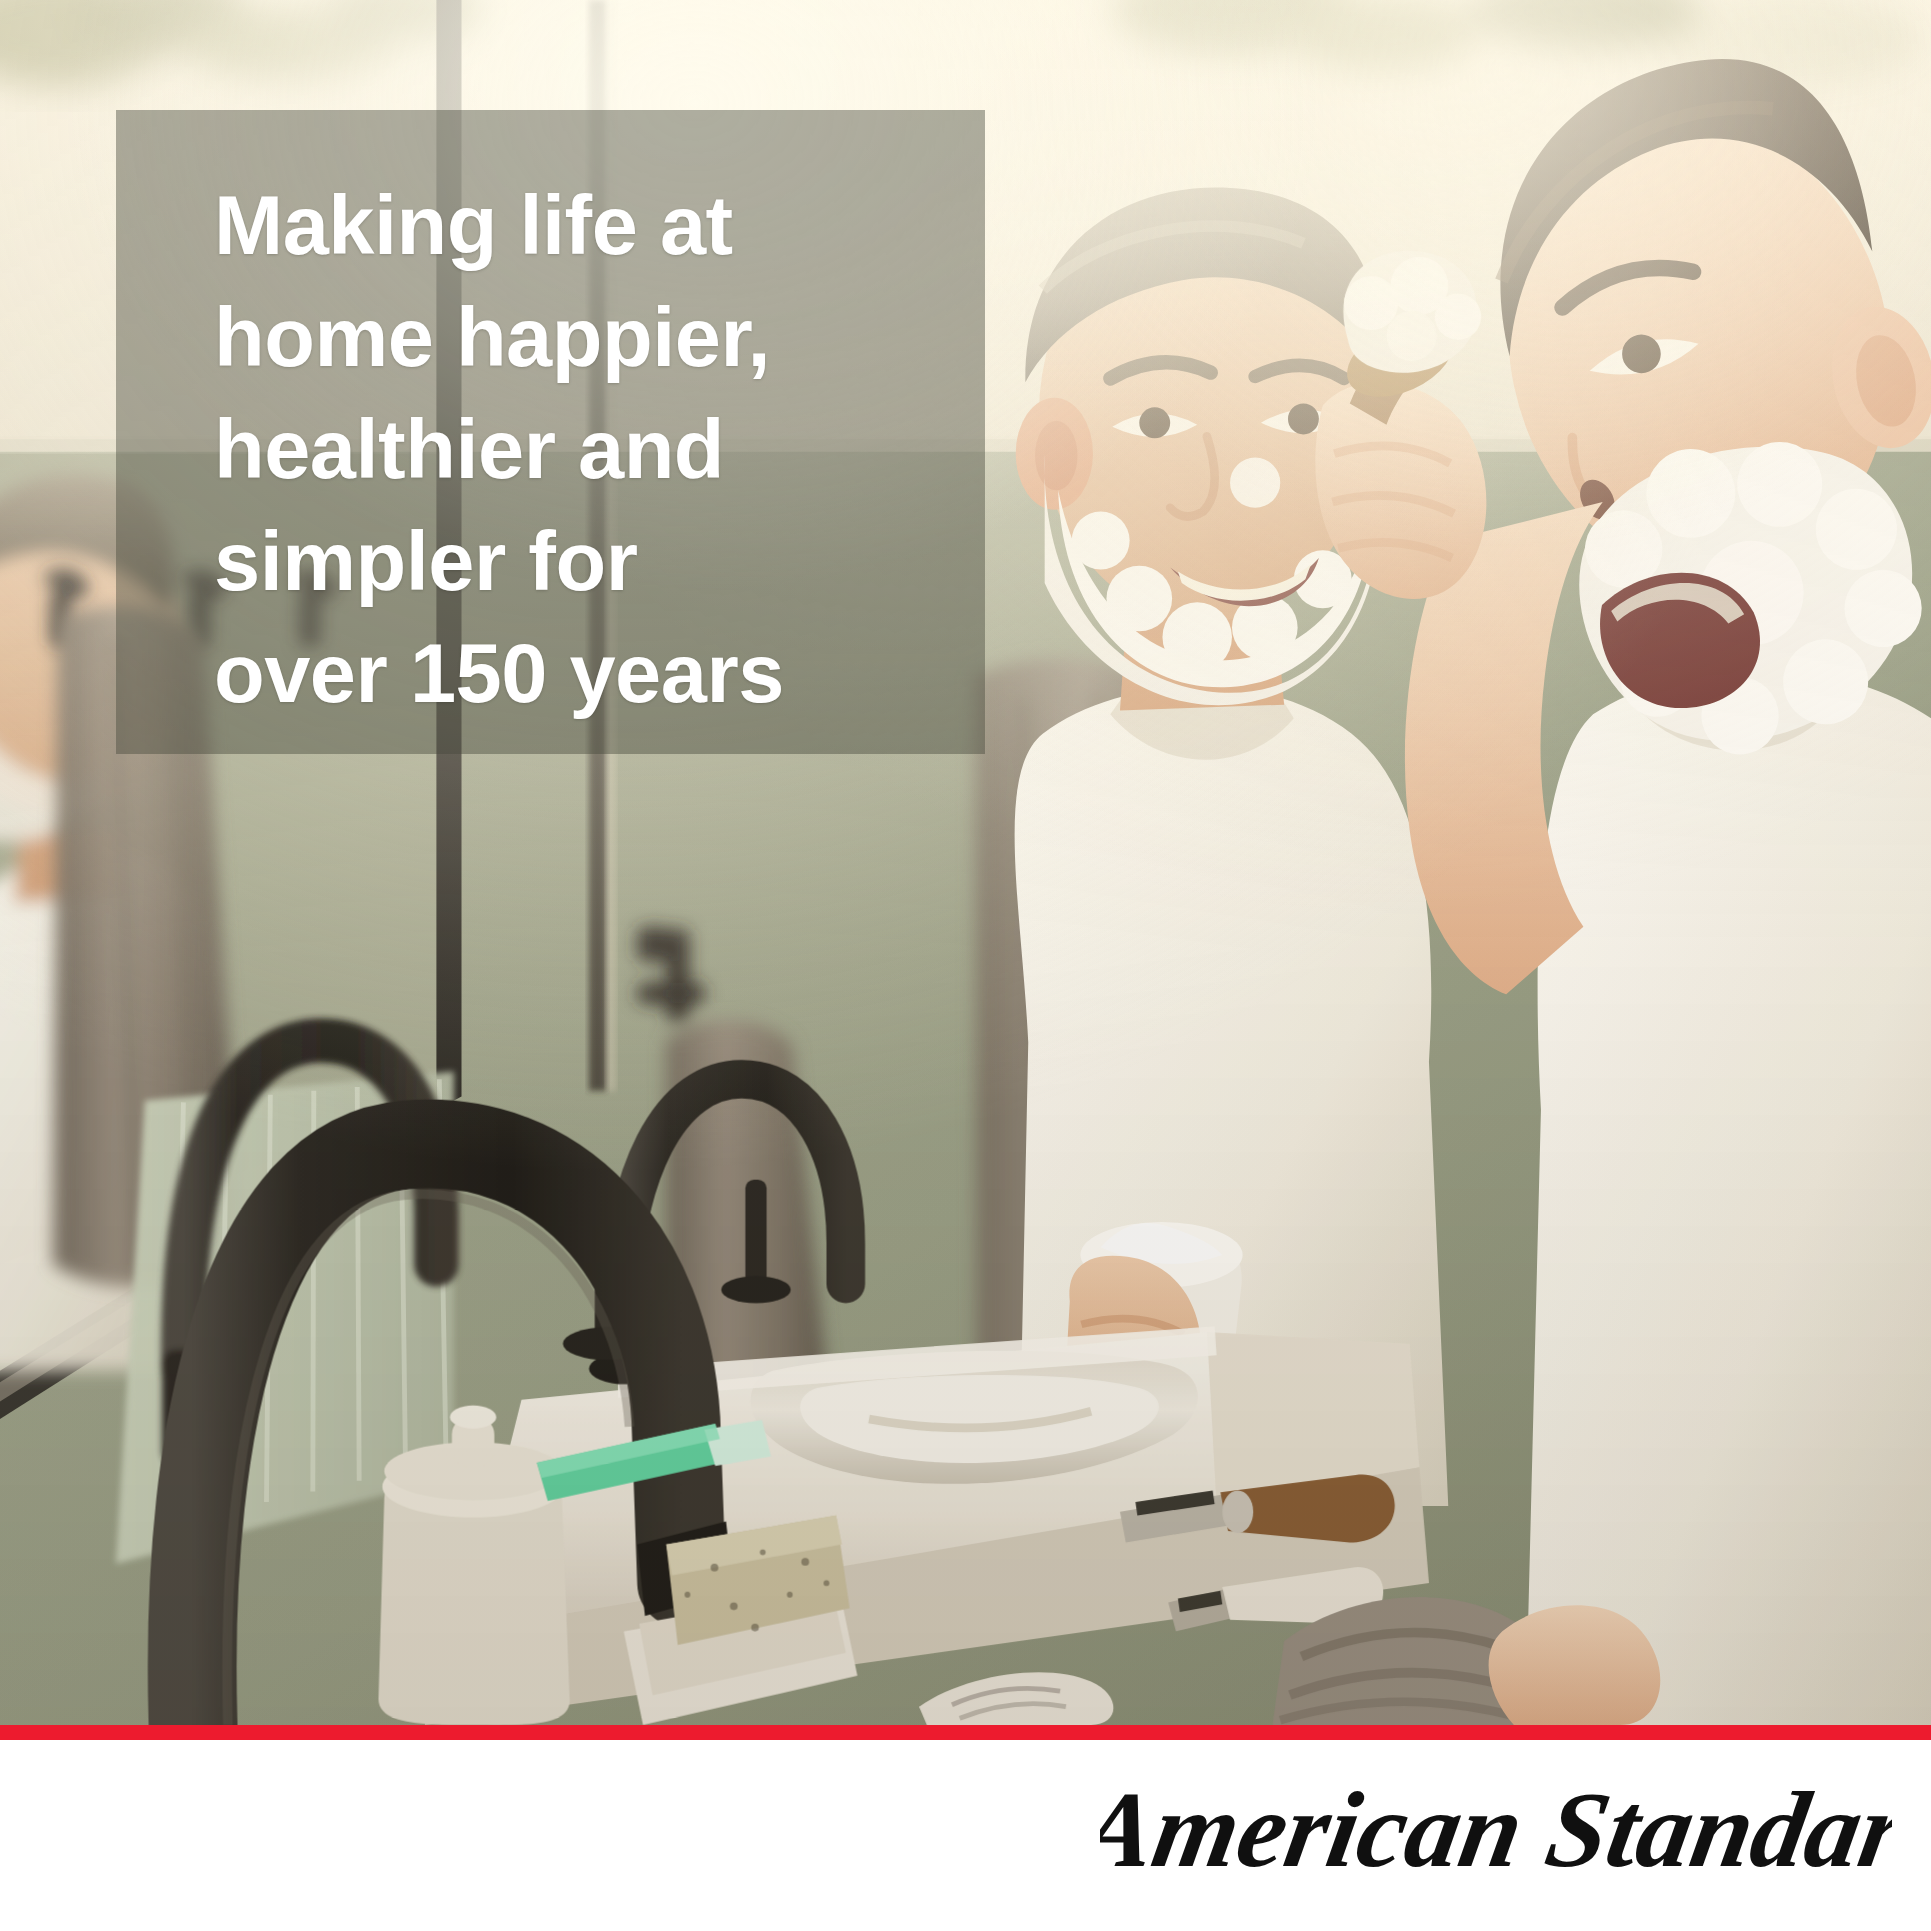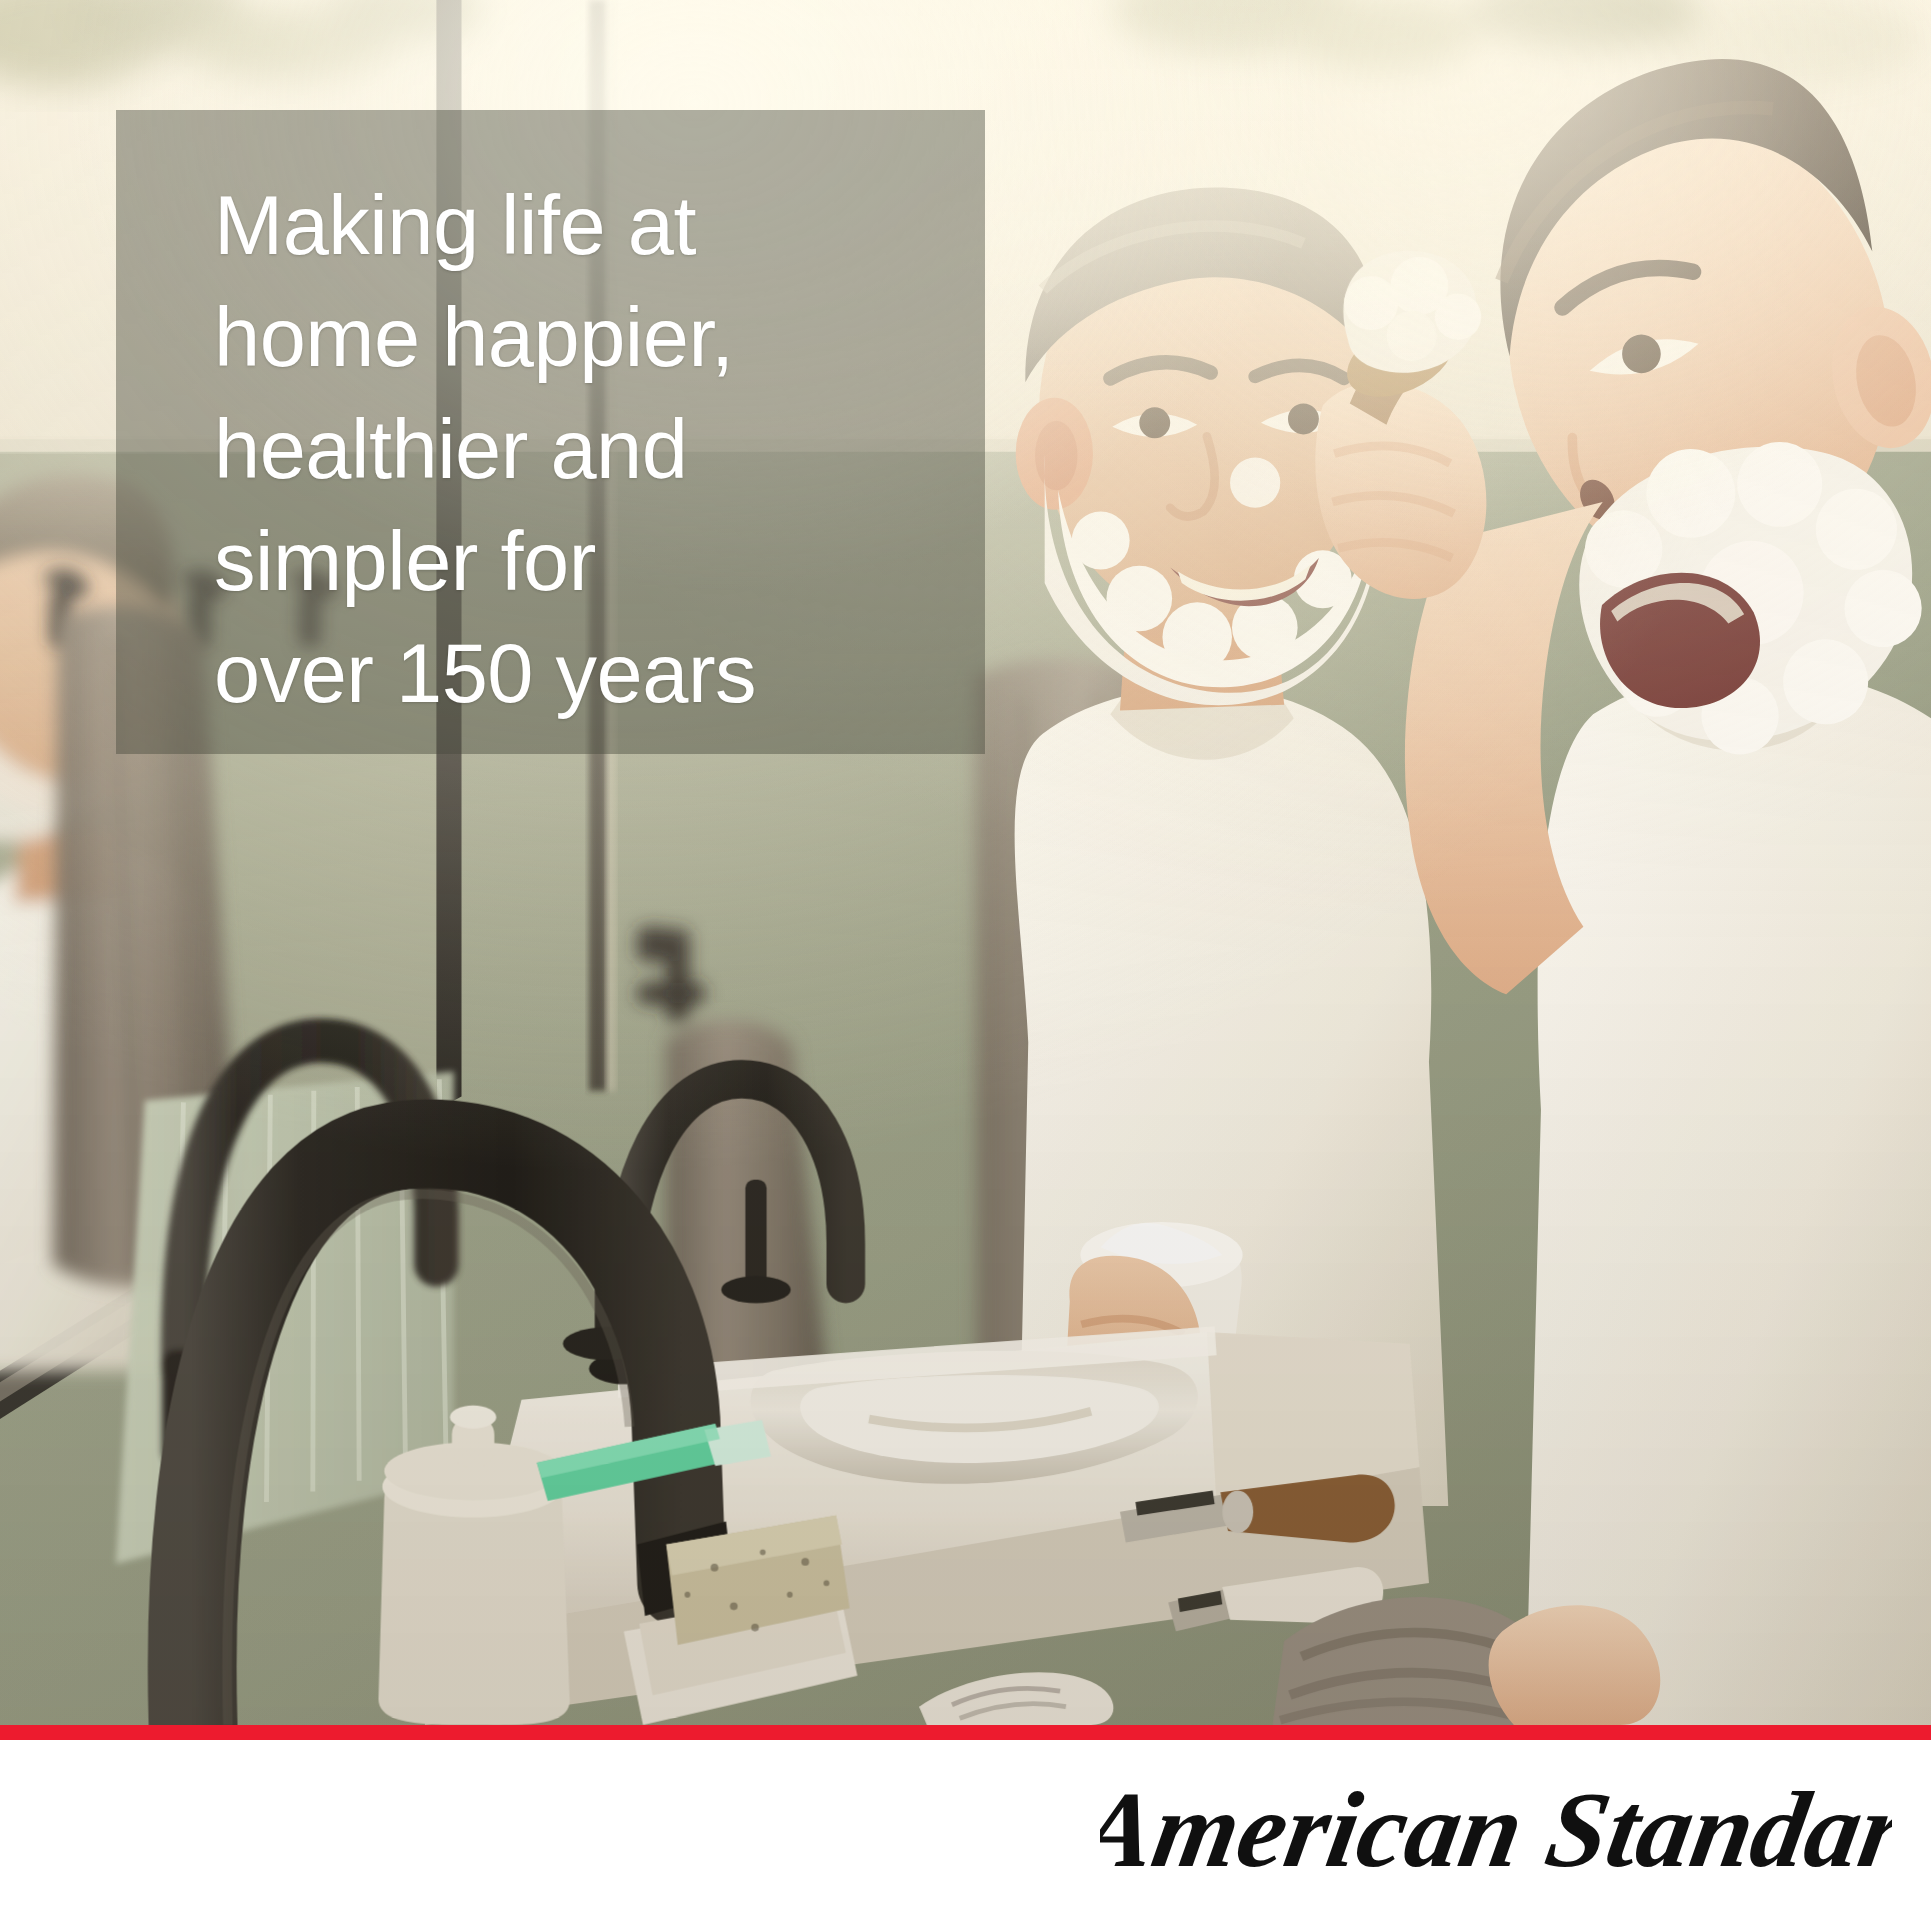--- a/index.html
+++ b/index.html
@@ -46,21 +46,21 @@
     width: 869px;
     height: 644px;
     background: rgba(70, 72, 60, 0.44);
     box-sizing: border-box;
     padding: 60px 39px 0 98px;
   }
   .headline {
     color: #ffffff;
     font-family: "Liberation Sans", sans-serif;
     font-size: 83px;
-    font-weight: 400;
+    font-weight: 700;
     line-height: 112px;
     letter-spacing: -0.5px;
     white-space: pre-line;
     text-shadow: 0 1px 2.9px rgba(40,40,30,0.25);
   }
 
   
   .red-bar {
     position: absolute;
     left: 0;

